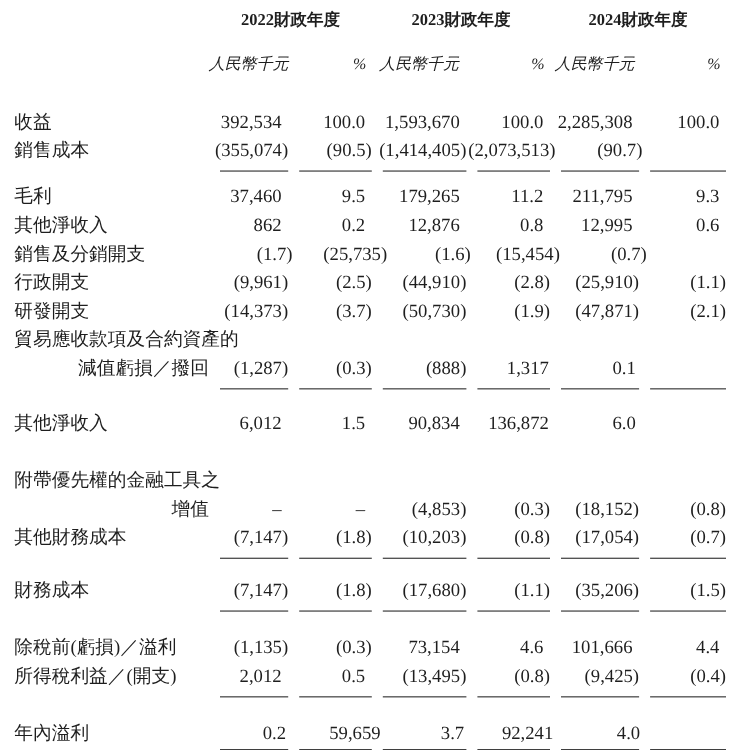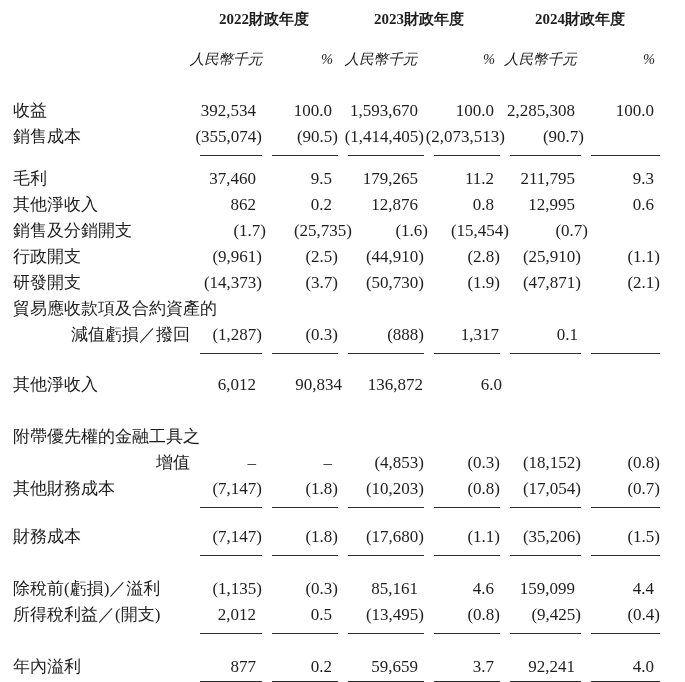--- a/index.html
+++ b/index.html
@@ -186,20 +186,21 @@
           <div class="line-single"></div>
         </div>
         <div class="rcell c5">
           <div class="line-single"></div>
         </div>
       </div>
       <div class="spacer" style="height: 10px;"></div>
       <div class="row">
         <div class="cell lbl">其他淨收入</div>
         <div class="cell num c0">6,012</div>
+        <div class="cell num c1">1.5</div>
         <div class="cell num c2">90,834</div>
         <div class="cell num c4">136,872</div>
         <div class="cell num c5">6.0</div>
       </div>
       <div class="spacer" style="height: 26px;"></div>
       <div class="row">
         <div class="cell lbl wide">附帶優先權的金融工具之</div>
       </div>
       <div class="row">
         <div class="cell lbl indent">增值</div>
@@ -269,23 +270,23 @@
         </div>
         <div class="rcell c5">
           <div class="line-single"></div>
         </div>
       </div>
       <div class="spacer" style="height: 12px;"></div>
       <div class="row">
         <div class="cell lbl">除稅前(虧損)／溢利</div>
         <div class="cell num c0 paren">(1,135)</div>
         <div class="cell num c1 paren">(0.3)</div>
-        <div class="cell num c2">85,161</div>
+        <div class="cell num c2">73,154</div>
         <div class="cell num c3">4.6</div>
-        <div class="cell num c4">159,099</div>
+        <div class="cell num c4">101,666</div>
         <div class="cell num c5">4.4</div>
       </div>
       <div class="row">
         <div class="cell lbl">所得稅利益／(開支)</div>
         <div class="cell num c0">2,012</div>
         <div class="cell num c1">0.5</div>
         <div class="cell num c2 paren">(13,495)</div>
         <div class="cell num c3 paren">(0.8)</div>
         <div class="cell num c4 paren">(9,425)</div>
         <div class="cell num c5 paren">(0.4)</div>
@@ -307,21 +308,20 @@
         <div class="rcell c4">
           <div class="line-single"></div>
         </div>
         <div class="rcell c5">
           <div class="line-single"></div>
         </div>
       </div>
       <div class="spacer" style="height: 12px;"></div>
       <div class="row">
         <div class="cell lbl">年內溢利</div>
-        <div class="cell num c0">877</div>
         <div class="cell num c1">0.2</div>
         <div class="cell num c2">59,659</div>
         <div class="cell num c3">3.7</div>
         <div class="cell num c4">92,241</div>
         <div class="cell num c5">4.0</div>
       </div>
       <div class="rulerow">
         <div class="rcell lbl"></div>
         <div class="rcell c0">
           <div class="dbl">

